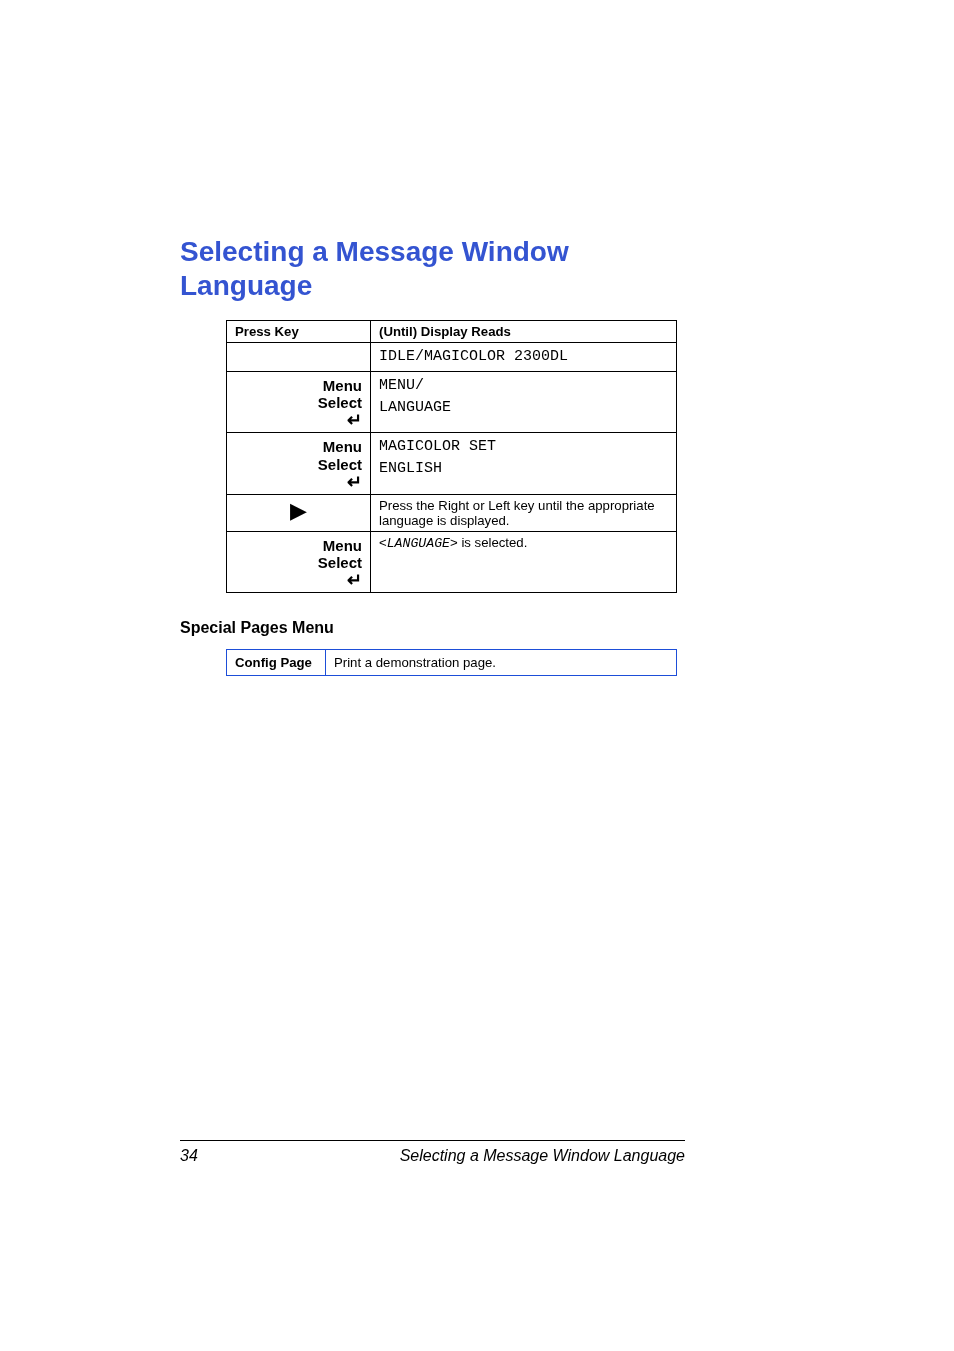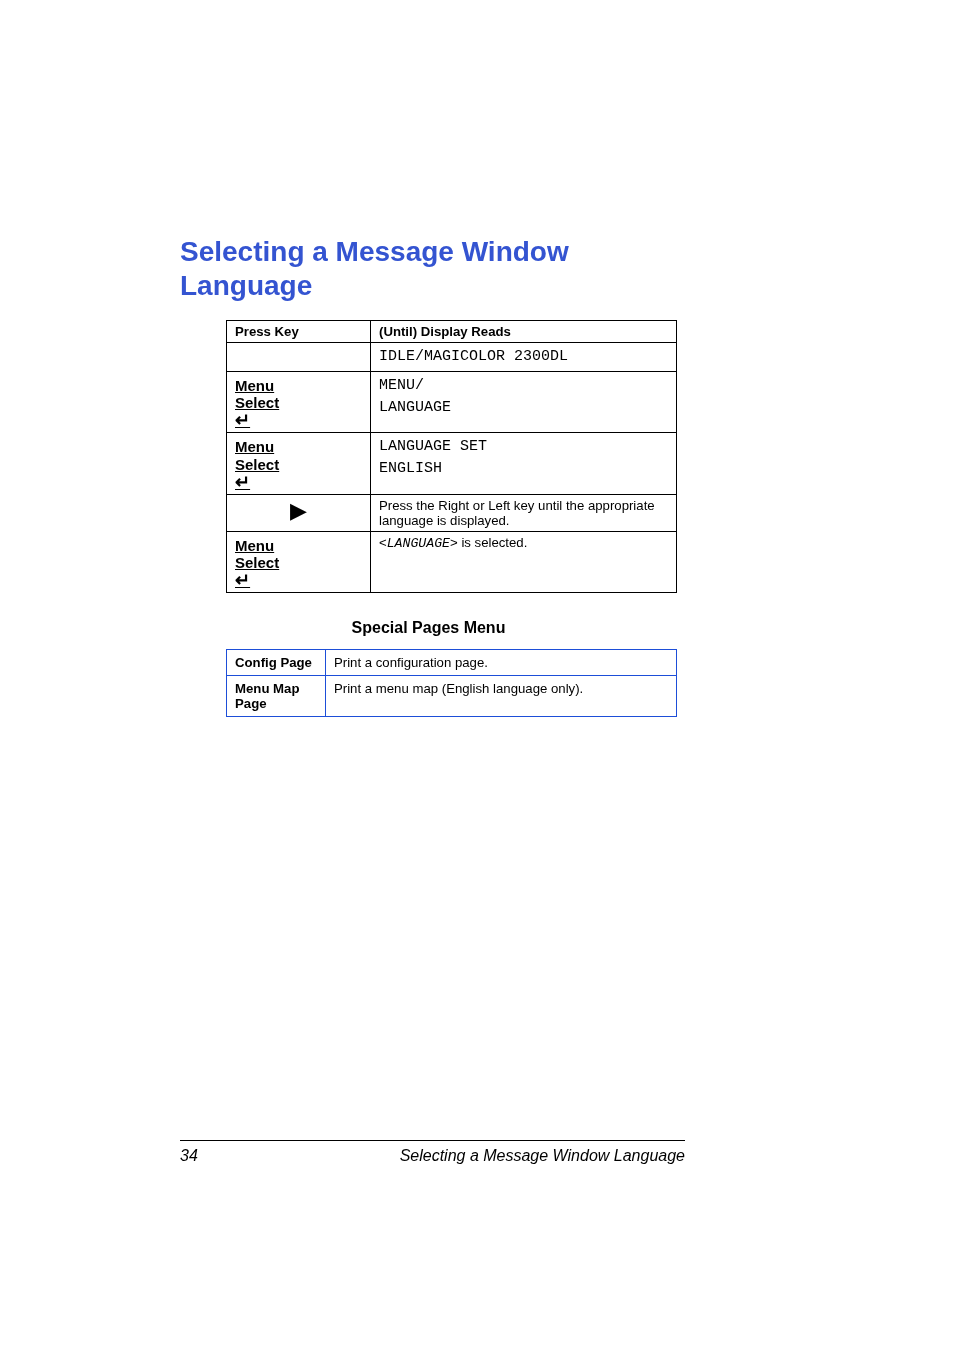--- a/index.html
+++ b/index.html
@@ -5,21 +5,21 @@
     * { box-sizing: border-box; margin: 0; padding: 0; }
     html, body { width: 954px; height: 1351px; background: #fff; font-family: Arial, Helvetica, sans-serif; }
     .page { width: 865px; height: 1351px; position: relative; padding: 235px 180px 0 180px; }
     h1 { color: #3454d1; font-size: 28px; font-weight: bold; margin-bottom: 18px; line-height: 1.2; }
     .body { padding-left: 46px; padding-right: 8px; }
     .body p { font-size: 13.3px; color: #000; line-height: 1.4; margin-bottom: 10px; }
     table.seq { border-collapse: collapse; width: 100%; margin-top: 6px; margin-bottom: 26px; }
     table.seq th, table.seq td { border: 1px solid #000; padding: 3px 8px; vertical-align: top; font-size: 13.2px; text-align: left; }
     table.seq th { font-weight: bold; }
     .col-key { width: 32%; }
-    .menu-select { text-align: left; font-weight: bold; font-family: Arial, sans-serif; font-size: 15px; line-height: 1.15; padding-top: 2px; text-decoration: underline; }
+    .menu-select { text-align: right; font-weight: bold; font-family: Arial, sans-serif; font-size: 15px; line-height: 1.15; padding-top: 2px; }
     .menu-select .return { display: block; font-size: 18px; line-height: 1; }
     .right-arrow { text-align: center; font-size: 22px; line-height: 1; padding: 2px 0; }
     .mono { font-family: "Courier New", monospace; font-size: 15px; line-height: 1.45; }
     h2 { font-size: 16px; font-weight: bold; margin-bottom: 12px; margin-left: 0; }
     table.special { border-collapse: collapse; width: 100%; }
     table.special td { border: 1px solid #1d4ed8; padding: 5px 8px; font-size: 13.2px; vertical-align: top; }
     table.special td.first { font-weight: bold; width: 22%; }
     .footer { position: absolute; left: 180px; right: 180px; bottom: 186px; border-top: 1px solid #000; padding-top: 6px; display: flex; justify-content: space-between; align-items: flex-end; }
     .footer .pnum { font-style: italic; font-size: 16px; }
     .footer .ftitle { font-style: italic; font-size: 16px; }
@@ -63,21 +63,21 @@
 
       <tr>
         <td>
           <div class="menu-select">
             <span>Menu</span><br>
             <span>Select</span>
             <span class="return">↵</span>
           </div>
         </td>
         <td>
-          <div class="mono">LANGUAGE SET</div>
+          <div class="mono">MAGICOLOR SET</div>
           <div class="mono">ENGLISH</div>
         </td>
       </tr>
 
       <tr>
         <td>
           <div class="right-arrow">▶</div>
         </td>
         <td>Press the Right or Left key until the appropriate language is displayed.</td>
       </tr>
@@ -90,31 +90,27 @@
             <span class="return">↵</span>
           </div>
         </td>
         <td>
           <span>&lt;</span><span class="lang-var">LANGUAGE</span><span>&gt; is selected.</span>
         </td>
       </tr>
     </tbody>
       </table>
 
-    <h2 style="margin-left:-46px;text-align:center;">Special Pages Menu</h2>
+    <h2 style="margin-left:-46px;">Special Pages Menu</h2>
 
     <table class="special">
       <tbody>
           <tr>
         <td class="first">Config Page</td>
-        <td>Print a configuration page.</td>
-      </tr>
-      <tr>
-        <td class="first">Menu Map Page</td>
-        <td>Print a menu map (English language only).</td>
+        <td>Print a demonstration page.</td>
       </tr>
     </tbody>
       </table>
   </div>
 
   <div class="footer">
     <span class="pnum">34</span>
     <span class="ftitle">Selecting a Message Window Language</span>
   </div>
 </div>

